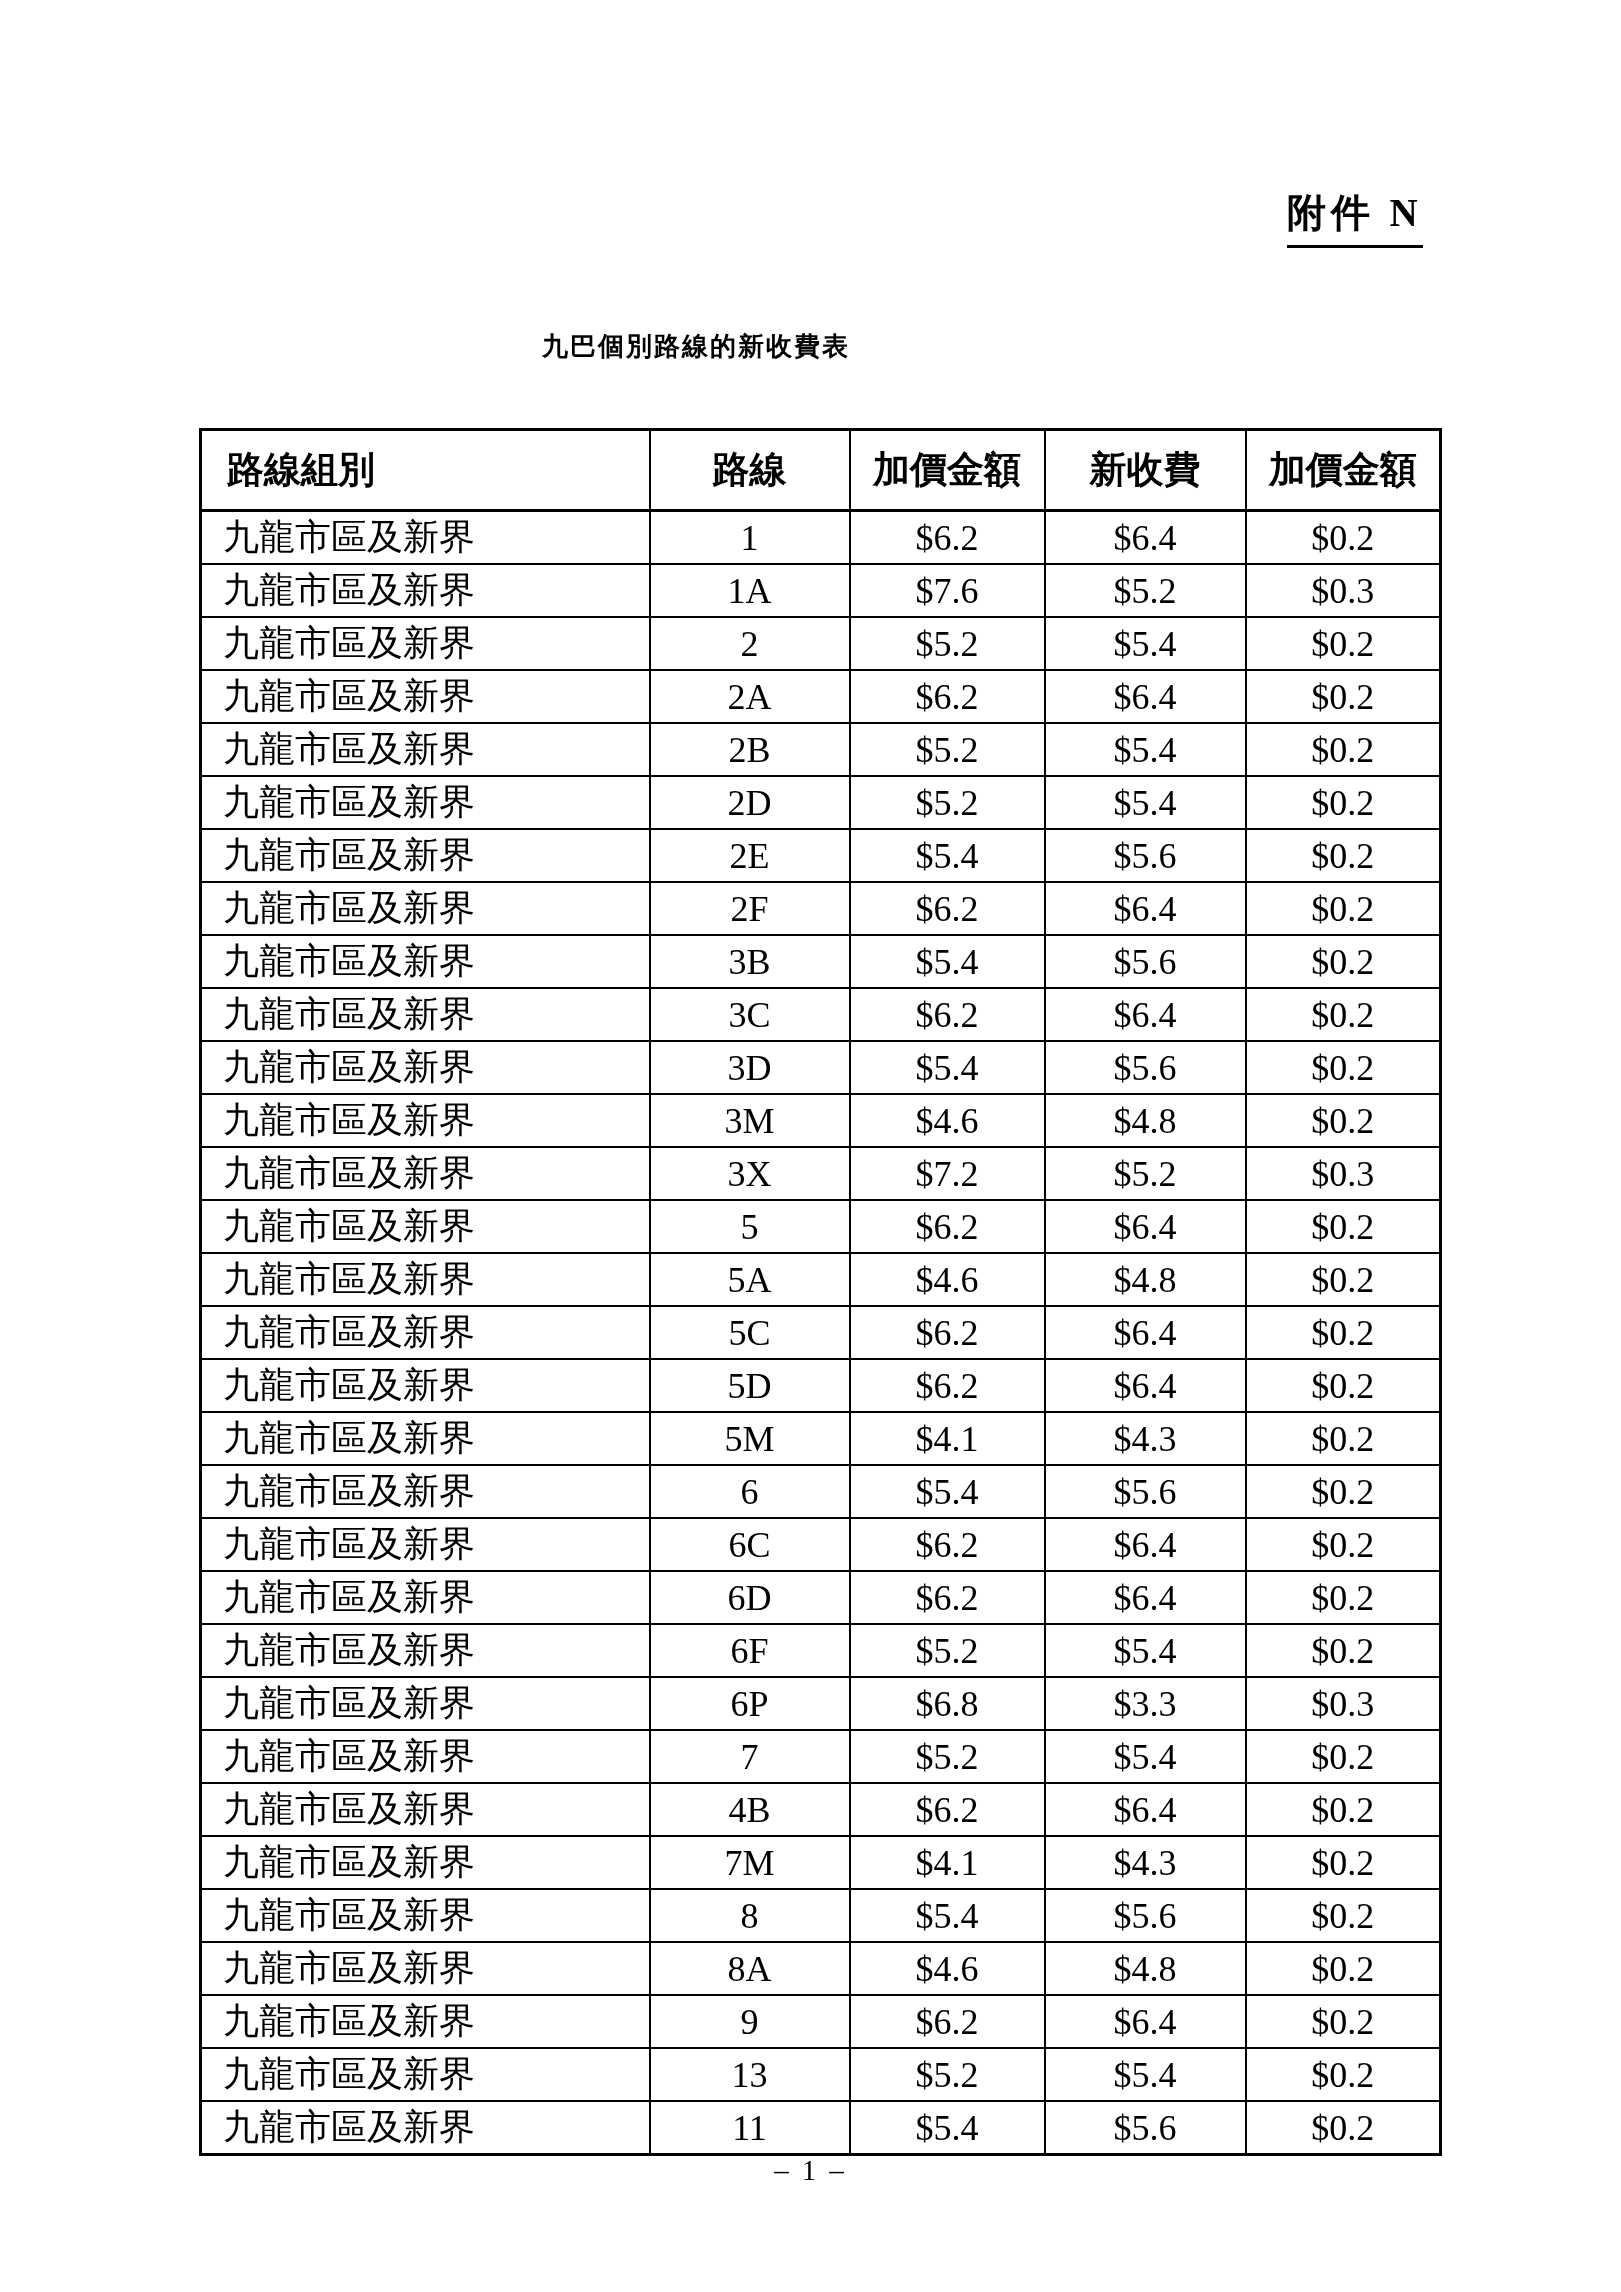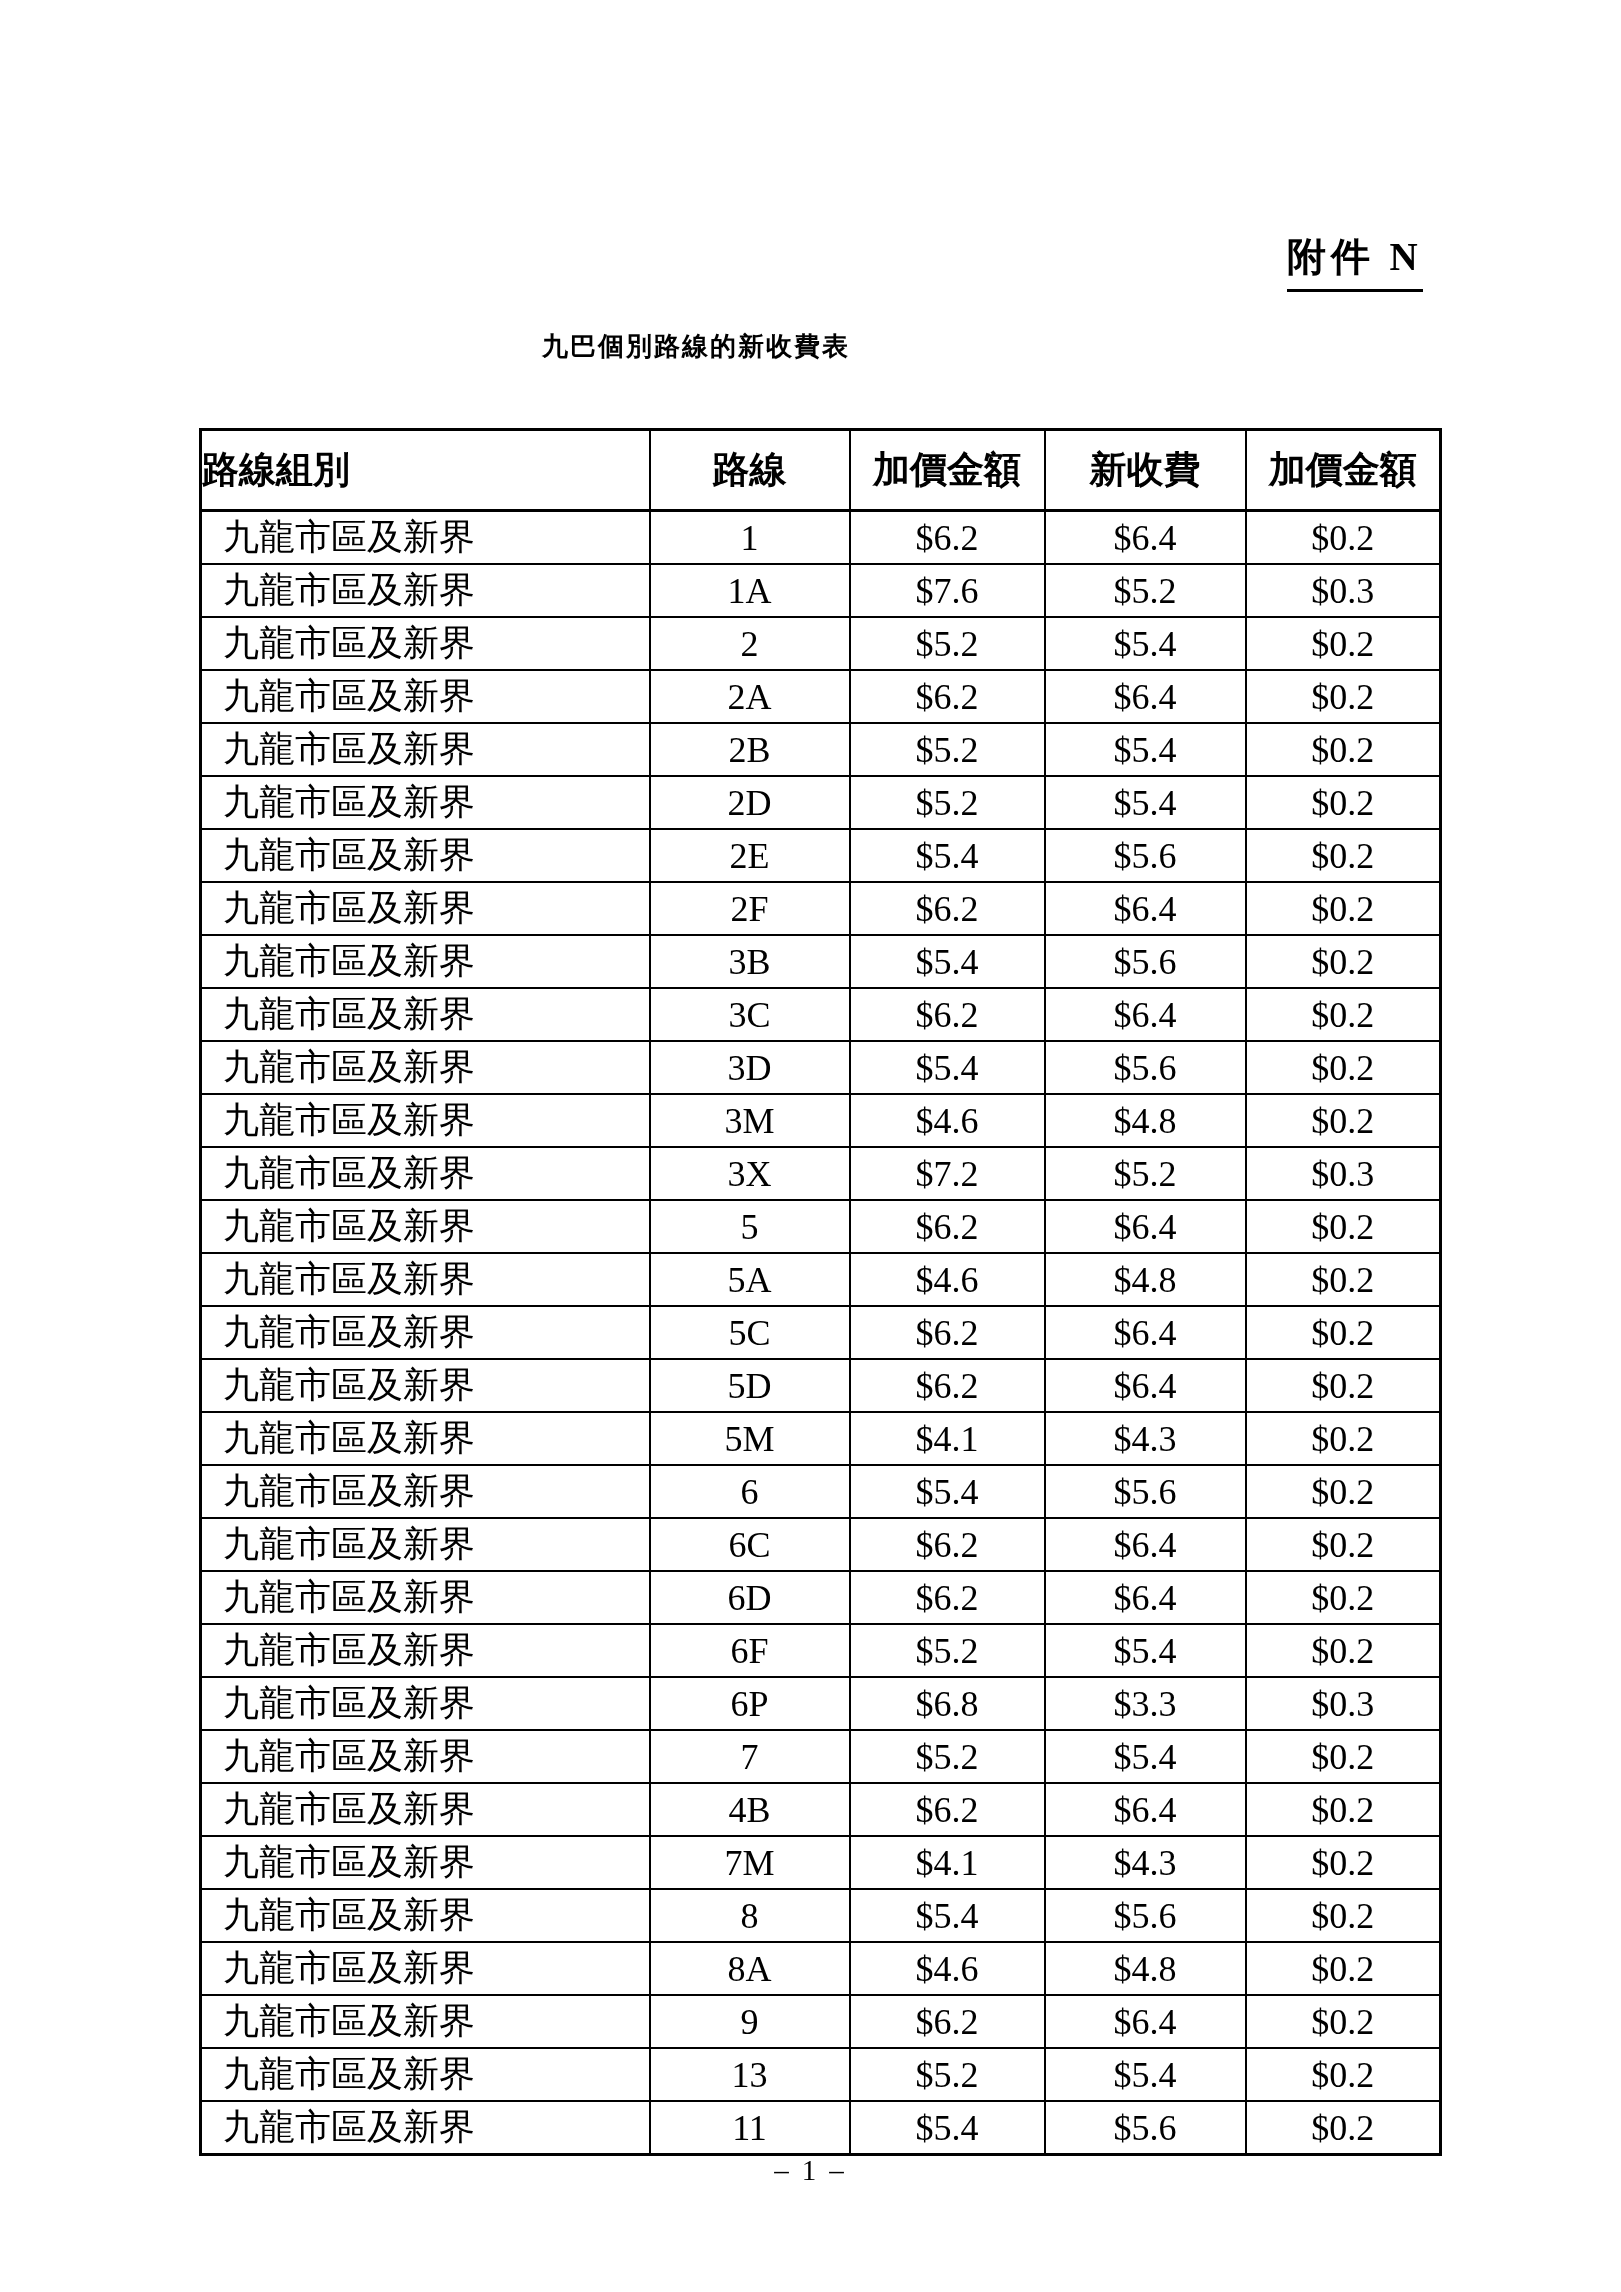--- a/index.html
+++ b/index.html
@@ -17,21 +17,20 @@
   .appendix-label {
     position: absolute;
     left: 1287px;
     top: 186px;
     font-size: 39px;
     font-weight: bold;
     letter-spacing: 4.9px;
     border-bottom: 3.9px solid #000;
     padding-bottom: 4.9px;
     white-space: nowrap;
-    margin-top: 44px;
   }
   .doc-title {
     position: absolute;
     left: 542px;
     top: 329px;
     font-size: 26px;
     font-weight: 600;
     letter-spacing: 2px;
     white-space: nowrap;
   }
@@ -55,21 +54,21 @@
     white-space: nowrap;
   }
   .fare-table thead th {
     height: 76px;
     font-size: 37px;
     font-weight: 600;
     border-bottom: 3.9px solid #000;
   }
   .fare-table thead th.left {
     text-align: left;
-    padding-left: 0;
+    padding-left: 25px;
   }
   .fare-table tbody td {
     height: 47px;
     font-size: 36px;
   }
   .fare-table tbody td.left {
     text-align: left;
     padding-left: 21px;
   }
   .page-number {

